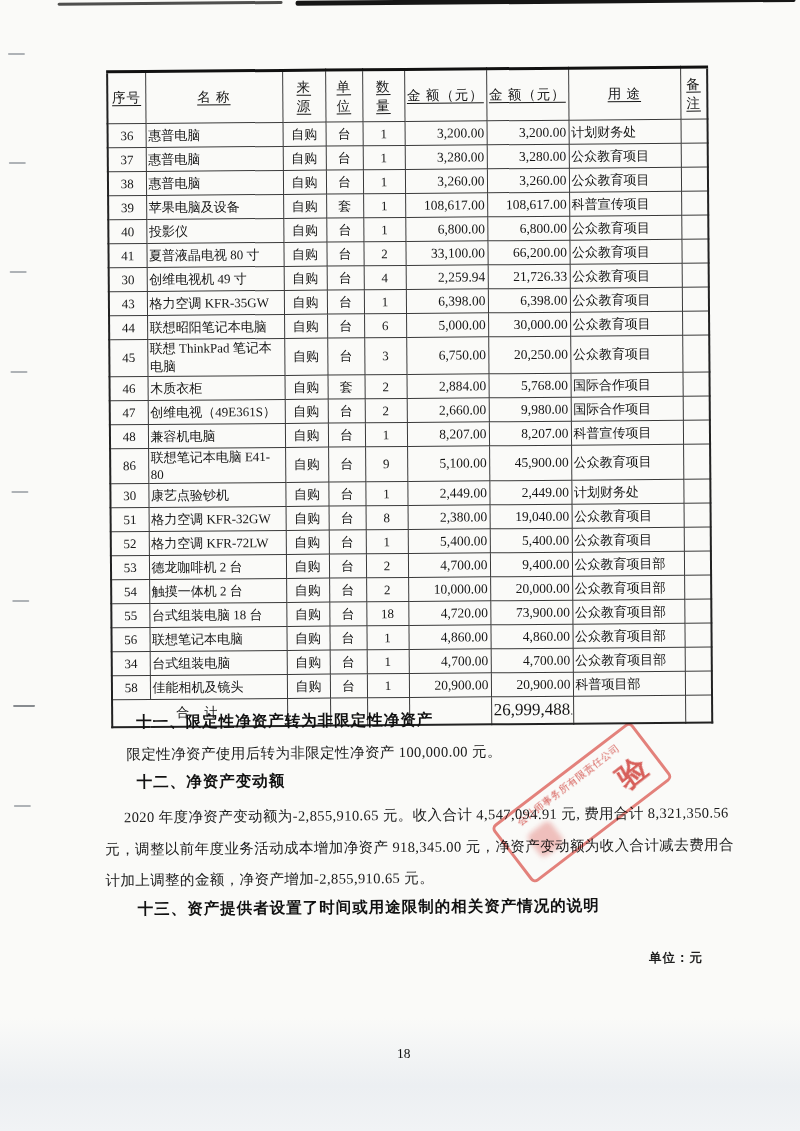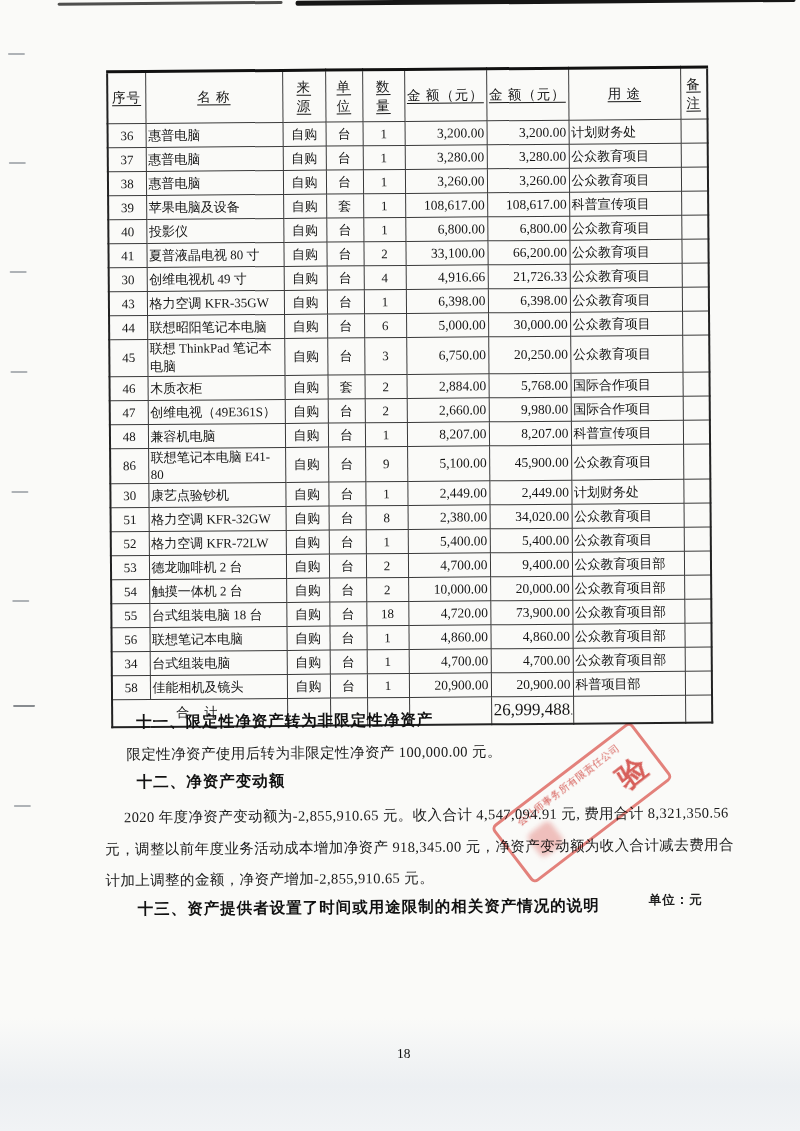--- a/index.html
+++ b/index.html
@@ -39,21 +39,21 @@
   
   .sections{position:absolute;left:103px;top:0;width:604px;}
   .sec-h{position:absolute;left:32px;font-family:"Liberation Sans","DejaVu Sans",sans-serif;
     font-weight:bold;font-size:15.5px;letter-spacing:1px;color:#111;white-space:nowrap;}
   .sec-p{position:absolute;font-size:14.5px;letter-spacing:.4px;color:#1a1a1a;white-space:nowrap;}
   #h11{top:710px;} #p11{top:743px;left:22px;}
   #h12{top:770px;}
   #p12{top:800px;left:0;line-height:31.5px;}
   #p12 .ln1{text-indent:19px;}
   #h13{top:897px;}
-  .unit-note{position:absolute;right:100px;top:894px;font-size:12.5px;font-weight:bold;
+  .unit-note{position:absolute;right:100px;top:952px;font-size:12.5px;font-weight:bold;
     font-family:"Liberation Sans","DejaVu Sans",sans-serif;letter-spacing:1px;}
   .page-num{position:absolute;left:0;top:1046px;width:800px;text-align:center;
     font-size:13.5px;color:#111;}
 
   
   .stamp{position:absolute;left:492px;top:768px;width:170px;height:66px;
     border:3px solid rgba(219,88,82,.75);border-radius:6px;
     transform:rotate(-37deg);transform-origin:50% 50%;
     mix-blend-mode:multiply;color:rgba(211,78,72,.9);}
   .stamp-company{margin-top:4px;text-align:center;font-size:10px;letter-spacing:.5px;
@@ -190,21 +190,21 @@
       <td class="c-purpose">公众教育项目</td>
       <td class="c-remark"></td>
     </tr>
 
     <tr>
       <td class="c-no">30</td>
       <td class="c-name">创维电视机 49 寸</td>
       <td class="c-src">自购</td>
       <td class="c-unit">台</td>
       <td class="c-qty">4</td>
-      <td class="c-amt">4,916.66</td>
+      <td class="c-amt">2,259.94</td>
       <td class="c-amt2">21,726.33</td>
       <td class="c-purpose">公众教育项目</td>
       <td class="c-remark"></td>
     </tr>
 
     <tr>
       <td class="c-no">43</td>
       <td class="c-name">格力空调 KFR-35GW</td>
       <td class="c-src">自购</td>
       <td class="c-unit">台</td>
@@ -299,21 +299,21 @@
       <td class="c-remark"></td>
     </tr>
 
     <tr>
       <td class="c-no">51</td>
       <td class="c-name">格力空调 KFR-32GW</td>
       <td class="c-src">自购</td>
       <td class="c-unit">台</td>
       <td class="c-qty">8</td>
       <td class="c-amt">2,380.00</td>
-      <td class="c-amt2">34,020.00</td>
+      <td class="c-amt2">19,040.00</td>
       <td class="c-purpose">公众教育项目</td>
       <td class="c-remark"></td>
     </tr>
 
     <tr>
       <td class="c-no">52</td>
       <td class="c-name">格力空调 KFR-72LW</td>
       <td class="c-src">自购</td>
       <td class="c-unit">台</td>
       <td class="c-qty">1</td>

